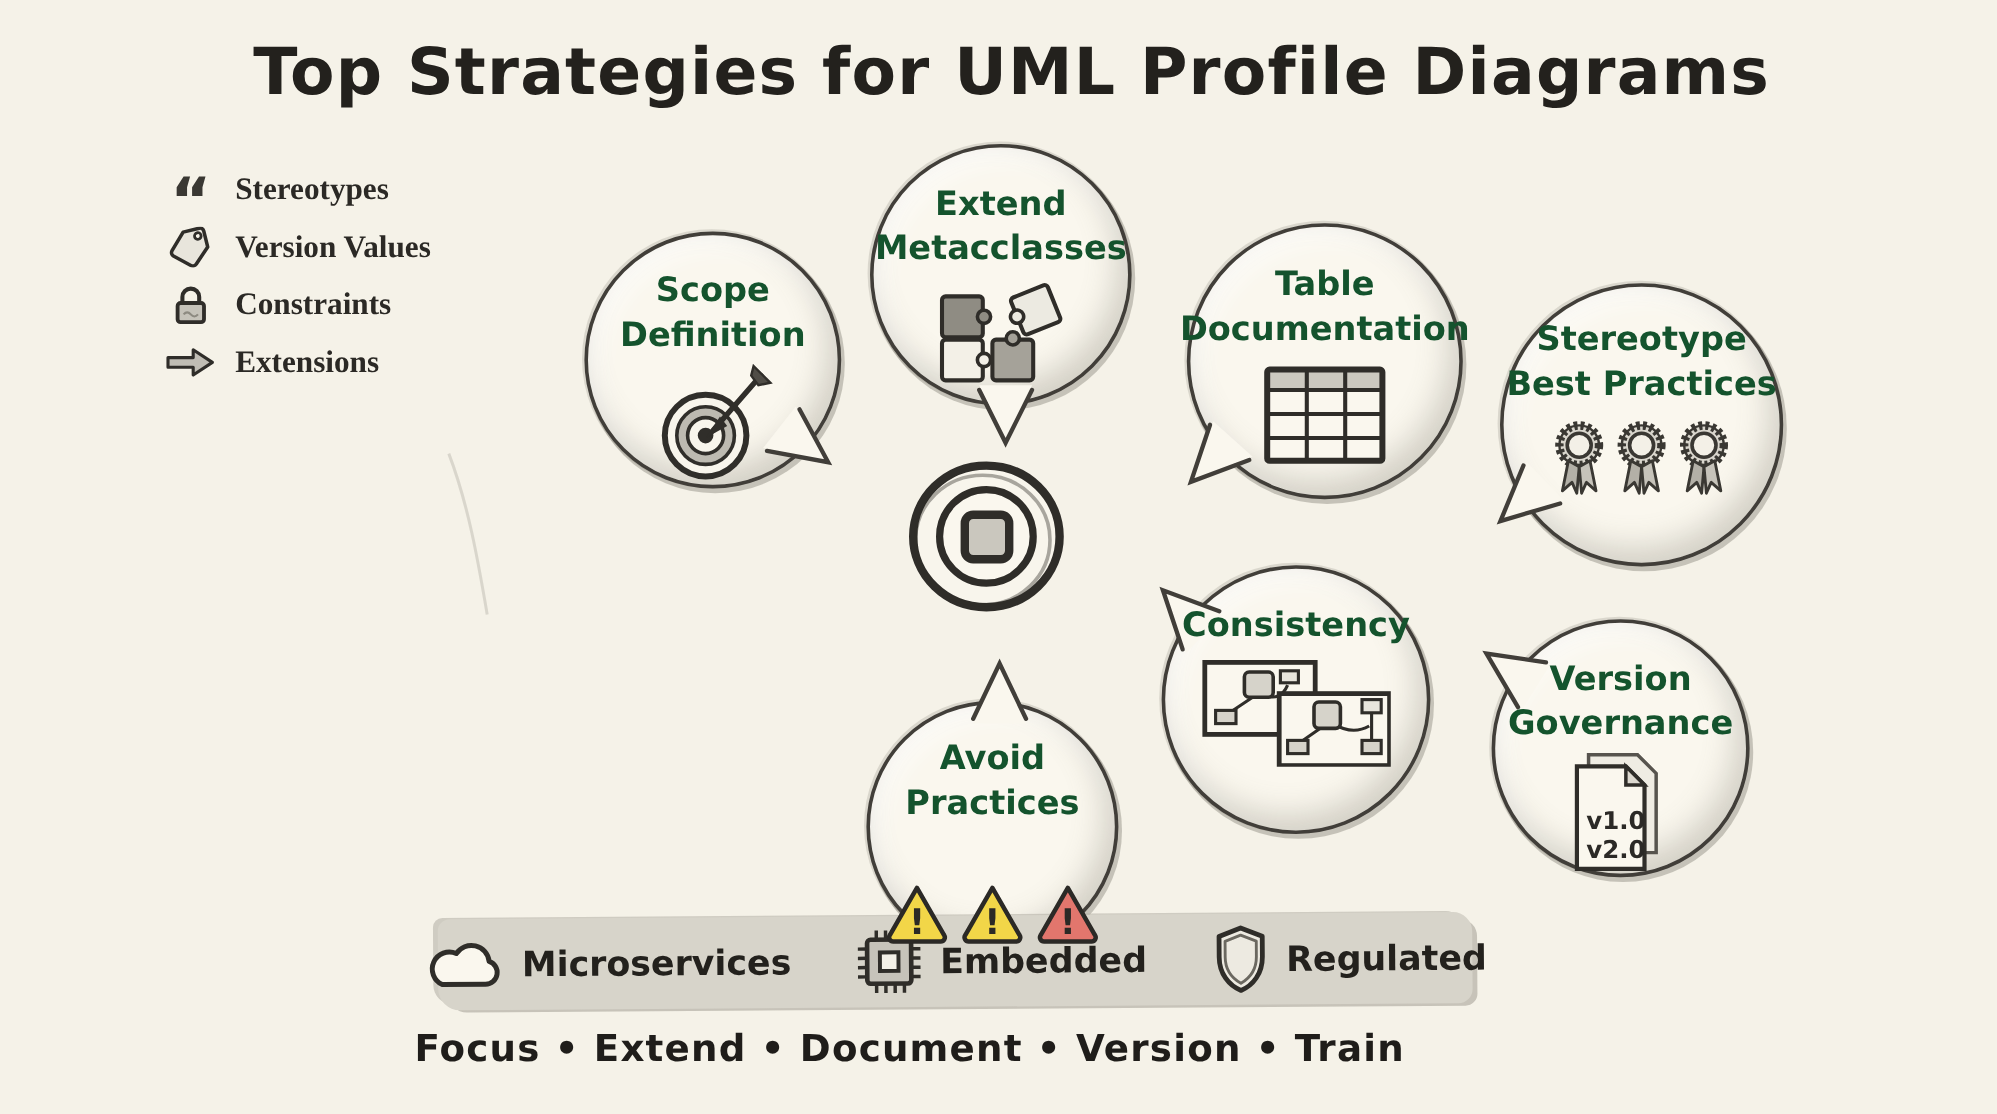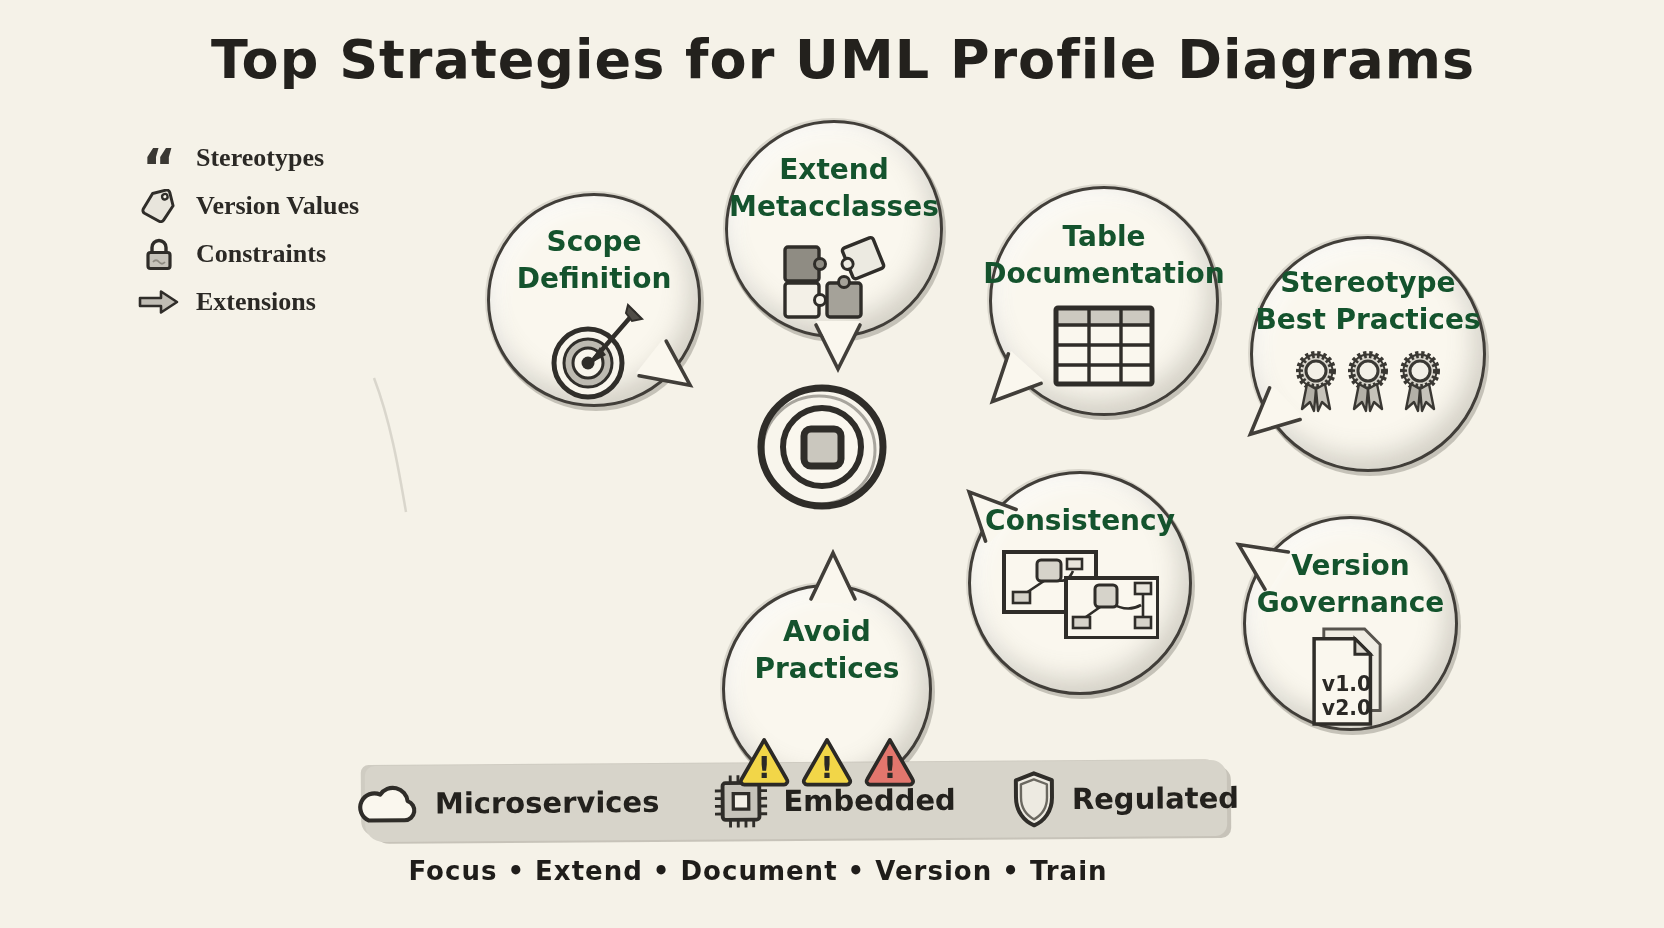--- a/index.html
+++ b/index.html
@@ -53,21 +53,21 @@
     background:#d7d4ca;border-radius:10px 16px 12px 18px;
     transform:rotate(-.4deg);
     box-shadow:6px 4px 0 -2px rgba(160,156,146,.55),-6px -3px 0 -2px rgba(170,166,156,.5);
     display:flex;align-items:center;justify-content:center;gap:54px;
   }
   .banner-item{display:flex;align-items:center;gap:14px;}
   .banner-label{font-size:29px;font-weight:600;color:#23211d;white-space:nowrap;}
   
   .tagline{
     position:absolute;top:856px;left:0;width:1516px;text-align:center;
-    font-size:26px;font-weight:bold;color:#1f1d1a;letter-spacing:1px;
+    font-size:31px;font-weight:bold;color:#1f1d1a;letter-spacing:1px;
   }
   svg{display:block;}
 </style>
 </head>
 <body>
 
 <div class="title">Top Strategies for UML Profile Diagrams</div>
 
 <svg class="abs" style="left:360px;top:370px;" width="90" height="150">
   <path d="M14 8 C30 50 38 95 46 142" stroke="rgba(95,90,78,.18)" stroke-width="2.5" fill="none"></path>

